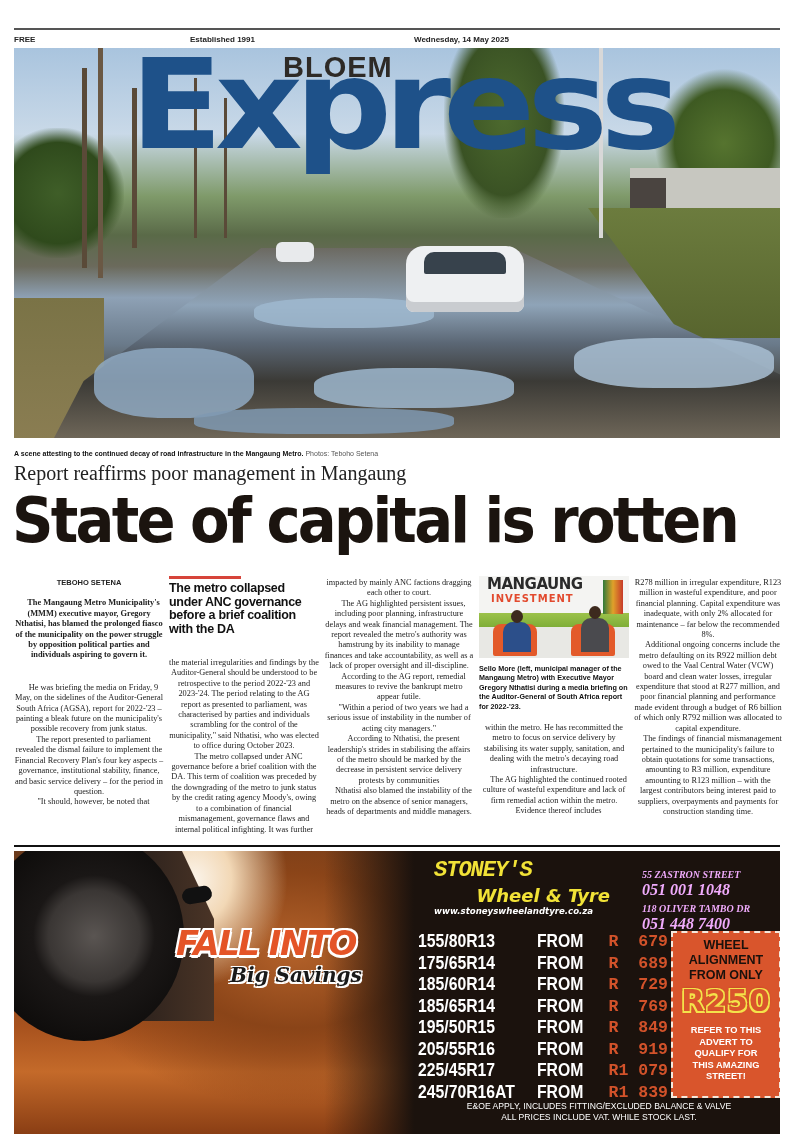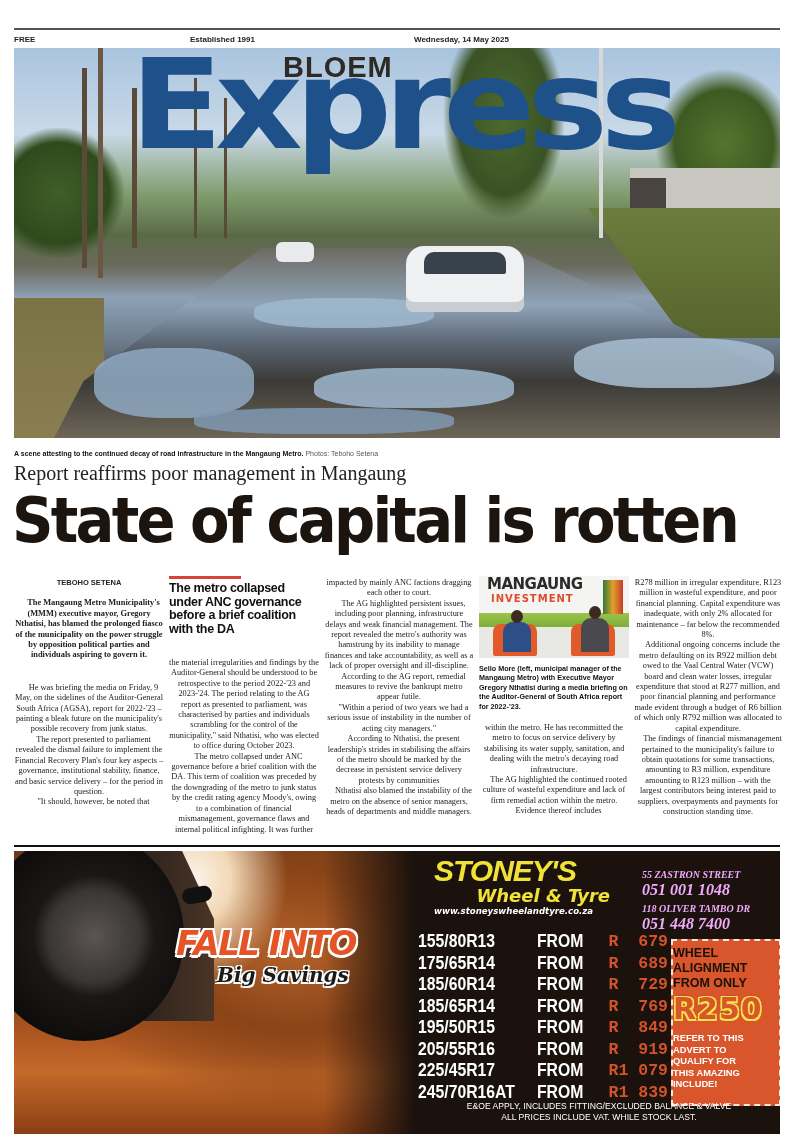--- a/index.html
+++ b/index.html
@@ -63,38 +63,38 @@
     background: radial-gradient(ellipse at 45% 10%, #fbf4ea 0%, #f2d8b6 12%, transparent 30%),
                 radial-gradient(ellipse at 70% 35%, #b4622a 0%, #8a4418 30%, transparent 60%),
                 linear-gradient(180deg, #6a3a1c 0%, #8a4a20 45%, #a8521e 62%, #c46a2a 78%, #8a3e14 100%); }
   .ad-photo .fade { position: absolute; right: 0; top: 0; width: 90px; height: 100%; background: linear-gradient(90deg, transparent, #1b120d); }
   .ad-photo .tyre { position: absolute; left: -30px; top: -20px; width: 200px; height: 210px; border-radius: 50%; background: radial-gradient(circle at 55% 50%, #5a5552 0%, #3a3634 30%, #1a1716 40%, #0f0d0c 70%); }
   .ad-photo .body { position: absolute; left: 120px; top: 0; width: 80px; height: 170px; background: linear-gradient(90deg, #2b211c, #4a3426); clip-path: polygon(0 0, 60% 0, 100% 40%, 100% 100%, 0 100%); }
   .ad-photo .mirror { position: absolute; left: 168px; top: 36px; width: 30px; height: 16px; background: #111; border-radius: 8px; transform: rotate(-10deg); }
 
   .fall-into { position: absolute; left: 162px; top: 72px; font-family: "DejaVu Sans", sans-serif; font-weight: bold; font-style: italic; font-size: 34px; color: #e45427; letter-spacing: -1.5px;
     text-shadow: -2px -2px 0 #fff, 2px -2px 0 #fff, -2px 2px 0 #fff, 2px 2px 0 #fff, 0 3px 0 #fff; white-space: nowrap; }
-  .big-savings { position: absolute; left: 203px; top: 112px; font-family: "DejaVu Serif", serif; font-weight: bold; font-style: italic; font-size: 20px; color: #1a1a1a;
+  .big-savings { position: absolute; left: 216px; top: 112px; font-family: "DejaVu Serif", serif; font-weight: bold; font-style: italic; font-size: 20px; color: #1a1a1a;
     text-shadow: -1.5px -1.5px 0 #fff, 1.5px -1.5px 0 #fff, -1.5px 1.5px 0 #fff, 1.5px 1.5px 0 #fff; white-space: nowrap; }
 
   .brand { position: absolute; left: 420px; top: 5px; width: 180px; }
-  .brand-name { font-family: Liberation Sans, sans-serif; font-weight: bold; font-style: italic; font-size: 30px; color: #f1e237; letter-spacing: -1px; line-height: 30px; }
+  .brand-name { font-family: Liberation Mono, monospace; font-weight: bold; font-style: italic; font-size: 22px; color: #f1e237; letter-spacing: -1px; line-height: 30px; }
   .brand-sub { font-family: "DejaVu Sans", sans-serif; font-weight: bold; font-style: italic; font-size: 18px; color: #f1e237; line-height: 20px; text-align: right; padding-right: 4px; }
   .brand-url { font-family: "DejaVu Sans", sans-serif; font-weight: bold; font-style: italic; font-size: 8.6px; color: #fff; line-height: 11px; }
   .contacts { position: absolute; left: 628px; top: 6px; width: 140px; color: #f0abfc; font-family: Liberation Serif, serif; font-weight: bold; font-style: italic; margin-top: 12px; }
   .contacts .addr { font-size: 10px; line-height: 12px; }
   .contacts .phone { font-size: 16px; line-height: 18px; margin-bottom: 4px; }
 
   .prices { position: absolute; left: 404px; top: 80px; width: 250px; }
   .price-row { height: 21.5px; display: flex; font-family: "Liberation Sans", sans-serif; font-weight: bold; font-size: 17.5px; line-height: 21.5px; }
   .price-row .size { width: 110px; color: #fff; transform: scaleX(0.9); transform-origin: left; white-space: nowrap; }
   .price-row .from { width: 76px; color: #fff; padding-left: 10px; transform: scaleX(0.9); transform-origin: left; }
   .price-row .price { width: 64px; color: #d2522a; text-align: right; white-space: pre; font-family: "Liberation Mono", monospace; font-size: 16.5px; }
 
-  .promo { position: absolute; left: 657px; top: 80px; width: 110px; height: 167px; background: #d9552c; border: 2px dashed #f4e8dc; padding-top: 5px; margin-top: 8px; }
+  .promo { position: absolute; left: 657px; top: 80px; width: 110px; height: 167px; background: #d9552c; border: 2px dashed #f4e8dc; text-align: center; padding-top: 5px; }
   .promo .line { font-family: "Liberation Sans", sans-serif; font-weight: bold; font-size: 12.5px; line-height: 15px; color: #1a110c; }
   .promo .amount { font-family: "DejaVu Sans", sans-serif; font-weight: bold; font-size: 30px; line-height: 36px; color: #d9552c;
     text-shadow: -1.5px -1.5px 0 #f4e34a, 1.5px -1.5px 0 #f4e34a, -1.5px 1.5px 0 #f4e34a, 1.5px 1.5px 0 #f4e34a, 0 0 3px #8a2a0a; letter-spacing: 1px; }
   .promo .small { font-family: "Liberation Sans", sans-serif; font-weight: bold; font-size: 9.3px; line-height: 11.5px; color: #fff; margin-top: 6px; }
 
   .disclaimer { position: absolute; left: 404px; top: 250px; width: 362px; text-align: center; font-family: "Liberation Sans", sans-serif; font-size: 8.6px; line-height: 11px; color: #fff; }
 </style>
 </head>
 <body>
 
@@ -259,21 +259,21 @@
   <div class="promo">
     <div class="line">WHEEL</div>
     <div class="line">ALIGNMENT</div>
     <div class="line">FROM ONLY</div>
     <div class="amount">R250</div>
     <div class="small">
       <div>REFER TO THIS</div>
       <div>ADVERT TO</div>
       <div>QUALIFY  FOR</div>
       <div>THIS AMAZING</div>
-      <div>INCLUDE!</div>
+      <div>STREET!</div>
     </div>
   </div>
 
   <div class="disclaimer">
     <div>E&amp;OE APPLY, INCLUDES FITTING/EXCLUDED BALANCE &amp; VALVE</div>
     <div>ALL PRICES INCLUDE VAT. WHILE STOCK LAST.</div>
   </div>
 </div>
 
 </body></html>

